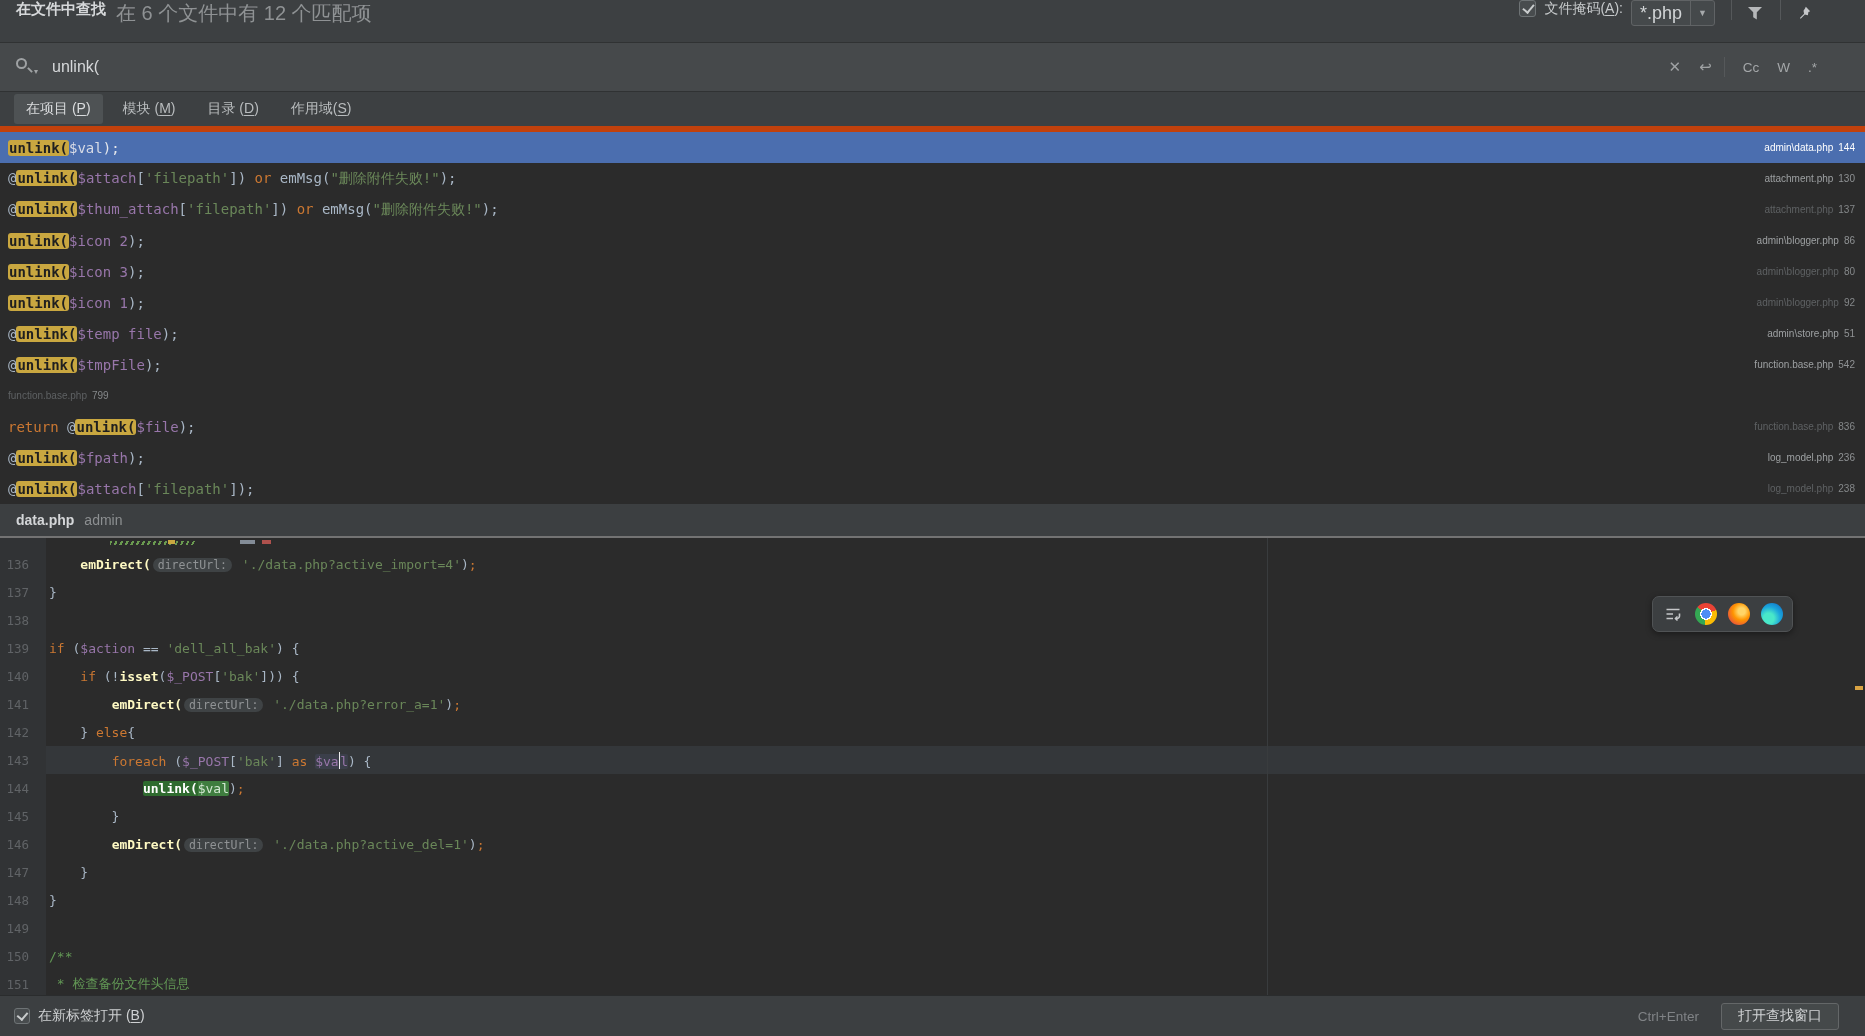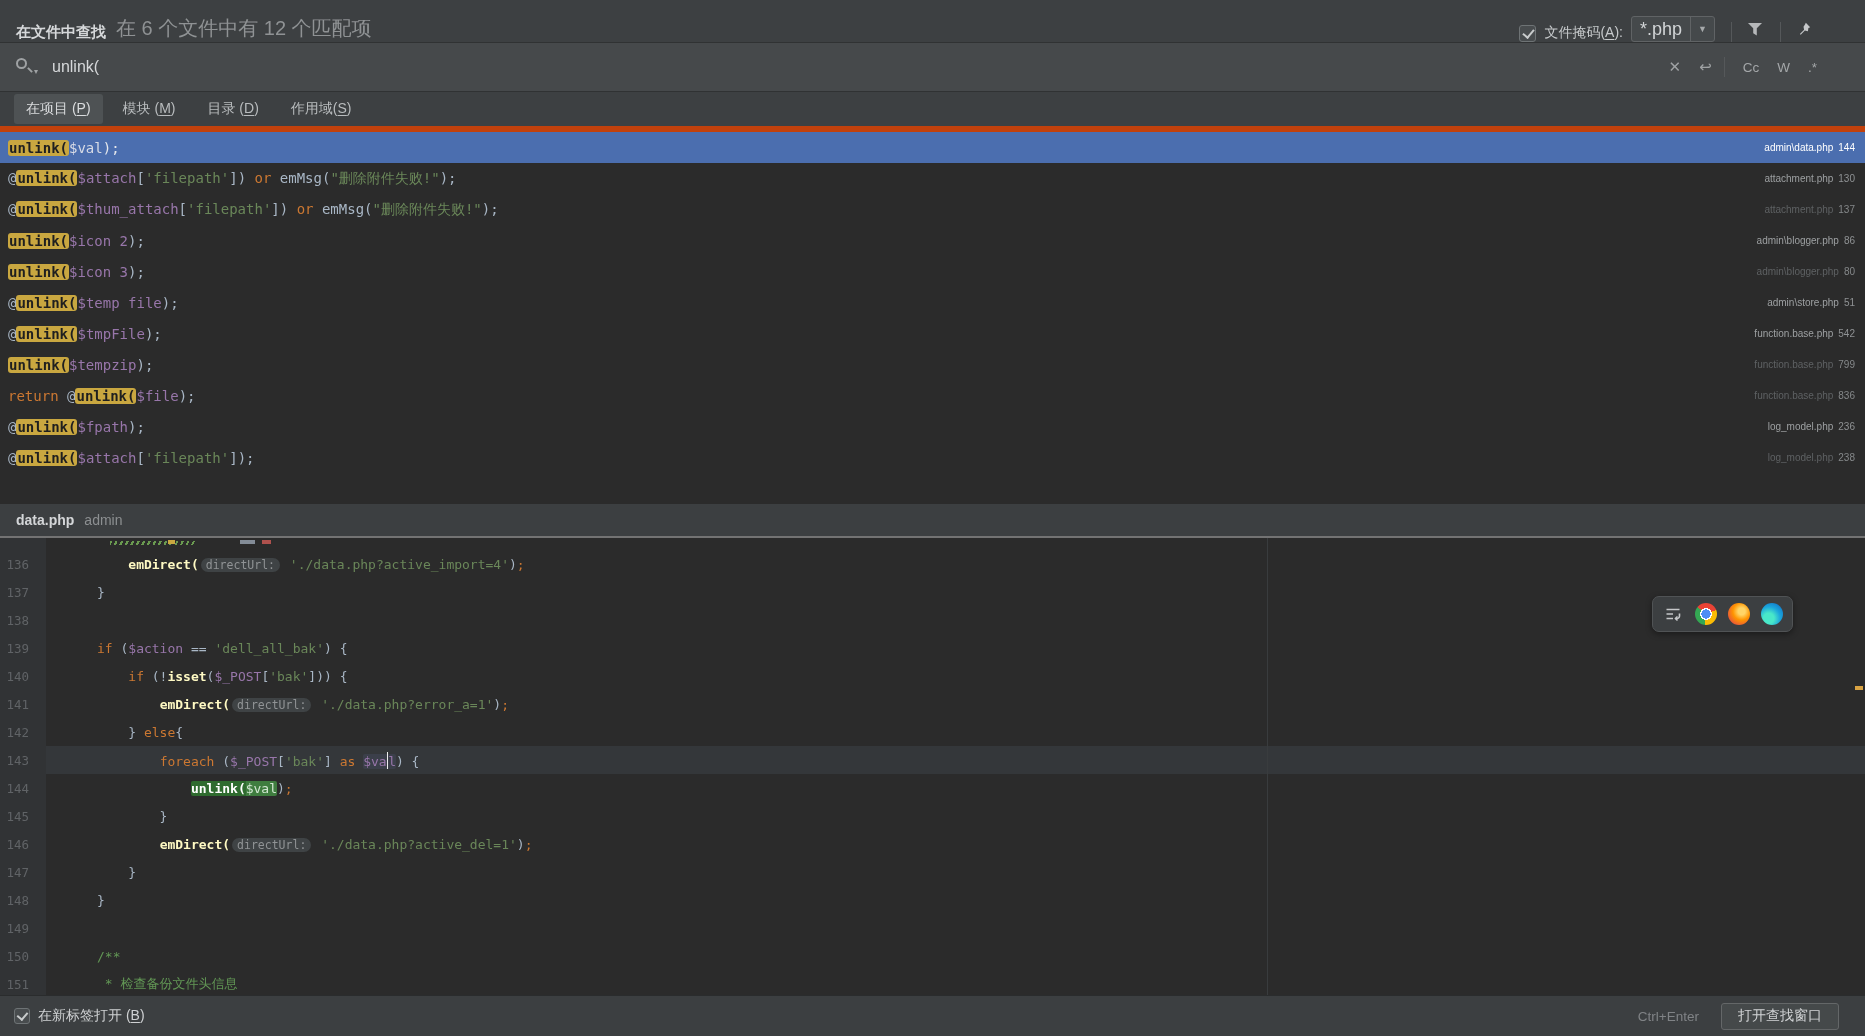--- a/index.html
+++ b/index.html
@@ -1,21 +1,21 @@
 <!DOCTYPE html>
 <html><head>
 <meta charset="utf-8">
 <style>
   * { margin:0; padding:0; box-sizing:border-box; }
   html,body { width:1865px; height:1036px; overflow:hidden; background:#2b2b2b;
               font-family:"Liberation Sans", sans-serif; }
   .app { width:1865px; height:1036px; display:flex; flex-direction:column; background:#3c3f41; }
 
   
-  .titlebar { height:42px; display:flex; align-items:flex-end; padding:0 48px 0 16px;
+  .titlebar { height:42px; display:flex; align-items:flex-start; padding:0 48px 0 16px;
               background:#3d4042; flex:none; }
   .title { font-size:15px; font-weight:bold; color:#d6d8da; }
   .summary { font-size:20px; color:#8f9294; margin-left:10px; }
   .titlebar .spacer { flex:1; }
   .cb { width:17px; height:17px; border:1px solid #6e7375; border-radius:3px; background:#484c4e;
         position:relative; flex:none; cursor:default; }
   .cb.checked::after { content:""; position:absolute; left:5px; top:1px; width:5px; height:9px;
         border:solid #c9cccd; border-width:0 2px 2px 0; transform:rotate(40deg); }
   .mask-label { font-size:14px; color:#c6c9cb; margin:0 8px; }
   .combo { display:flex; align-items:center; height:26px; background:#45494b;
@@ -70,21 +70,21 @@
            display:flex; align-items:center; padding-left:16px; flex:none; }
   .pfile { font-size:14px; color:#d4d6d8; font-weight:bold; }
   .ppath { font-size:14px; color:#8c8f91; margin-left:10px; }
 
   
   .editor { position:relative; height:457px; background:#2b2b2b; overflow:hidden; flex:none; }
   .gutterbg { position:absolute; left:0; top:0; bottom:0; width:46px; background:#313335; }
   .marginline { position:absolute; left:1267px; top:0; bottom:0; width:1px; background:#393c3e; }
   .elines { position:absolute; left:0; top:0; right:0; }
   .eline { height:28px; display:flex; align-items:center; position:relative;
-           font-family:"DejaVu Sans Mono", monospace; font-size:13px; white-space:pre;gap:48px; }
+           font-family:"DejaVu Sans Mono", monospace; font-size:13px; white-space:pre; }
   .eline.current { background:linear-gradient(to right, transparent 46px, #34373a 46px); }
   .egut { width:46px; padding-right:17px; text-align:right; color:#606366; flex:none;
           font-size:12.5px; }
   .ecode { padding-left:3px; }
   .tk-h { background:#3f4345; color:#909395; border-radius:7px; padding:0 5px; margin:0 2px; font-size:11.5px; }
   .tk-gm { background:#2f6b2f; color:#ffffff; font-weight:bold; border-radius:2px 0 0 2px; }
   .tk-gv { background:#3f7d3f; color:#d3e8d3; border-radius:0 2px 2px 0; }
   .tk-cv { background:#3b3f4a; border-radius:2px; color:#9876aa; }
   .caret { display:inline-block; width:1.5px; height:17px; background:#eeeeee; vertical-align:text-bottom; }
   .bulb { position:absolute; left:56px; top:6px; width:12px; height:16px; }
@@ -174,23 +174,24 @@
       <span class="tab">目录 (<u>D</u>)</span>
       <span class="tab">作用域(<u>S</u>)</span>
     </div>
 
   <div class="results" id="results">
       <div class="rrow selected"><span class="rcode"><span class="tk-m">unlink(</span><span class="tk-v">$val</span><span class="tk-p">);</span></span><span class="rfile">admin\data.php<span class="num">144</span></span></div>
       <div class="rrow"><span class="rcode"><span class="tk-p">@</span><span class="tk-m">unlink(</span><span class="tk-v">$attach</span><span class="tk-p">[</span><span class="tk-s">'filepath'</span><span class="tk-p">]) </span><span class="tk-k">or</span><span class="tk-p"> emMsg(</span><span class="tk-s">"删除附件失败!"</span><span class="tk-p">);</span></span><span class="rfile">attachment.php<span class="num">130</span></span></div>
       <div class="rrow"><span class="rcode"><span class="tk-p">@</span><span class="tk-m">unlink(</span><span class="tk-v">$thum_attach</span><span class="tk-p">[</span><span class="tk-s">'filepath'</span><span class="tk-p">]) </span><span class="tk-k">or</span><span class="tk-p"> emMsg(</span><span class="tk-s">"删除附件失败!"</span><span class="tk-p">);</span></span><span class="rfile dim">attachment.php<span class="num">137</span></span></div>
       <div class="rrow"><span class="rcode"><span class="tk-m">unlink(</span><span class="tk-v">$icon_2</span><span class="tk-p">);</span></span><span class="rfile">admin\blogger.php<span class="num">86</span></span></div>
       <div class="rrow"><span class="rcode"><span class="tk-m">unlink(</span><span class="tk-v">$icon_3</span><span class="tk-p">);</span></span><span class="rfile dim">admin\blogger.php<span class="num">80</span></span></div>
+      <div class="rrow"><span class="rcode"><span class="tk-m">unlink(</span><span class="tk-v">$icon_1</span><span class="tk-p">);</span></span><span class="rfile dim">admin\blogger.php<span class="num">92</span></span></div>
       <div class="rrow"><span class="rcode"><span class="tk-p">@</span><span class="tk-m">unlink(</span><span class="tk-v">$temp_file</span><span class="tk-p">);</span></span><span class="rfile">admin\store.php<span class="num">51</span></span></div>
       <div class="rrow"><span class="rcode"><span class="tk-p">@</span><span class="tk-m">unlink(</span><span class="tk-v">$tmpFile</span><span class="tk-p">);</span></span><span class="rfile">function.base.php<span class="num">542</span></span></div>
-      <div class="rrow"><span class="rcode"><span class="tk-m">unlink(</span><span class="tk-v">$tempzip</span><span class="tk-p">);</span></span><span class="rfile dim">function.base.php<span class="num">799</span></span></div>
+      <div class="rrow"><span class="rfile dim">function.base.php<span class="num">799</span></span></div>
       <div class="rrow"><span class="rcode"><span class="tk-k">return </span><span class="tk-p">@</span><span class="tk-m">unlink(</span><span class="tk-v">$file</span><span class="tk-p">);</span></span><span class="rfile dim">function.base.php<span class="num">836</span></span></div>
       <div class="rrow"><span class="rcode"><span class="tk-p">@</span><span class="tk-m">unlink(</span><span class="tk-v">$fpath</span><span class="tk-p">);</span></span><span class="rfile">log_model.php<span class="num">236</span></span></div>
       <div class="rrow"><span class="rcode"><span class="tk-p">@</span><span class="tk-m">unlink(</span><span class="tk-v">$attach</span><span class="tk-p">[</span><span class="tk-s">'filepath'</span><span class="tk-p">]);</span></span><span class="rfile dim">log_model.php<span class="num">238</span></span></div>
     </div>
 
   <div class="phead">
     <span class="pfile">data.php</span>
     <span class="ppath">admin</span>
   </div>
 

